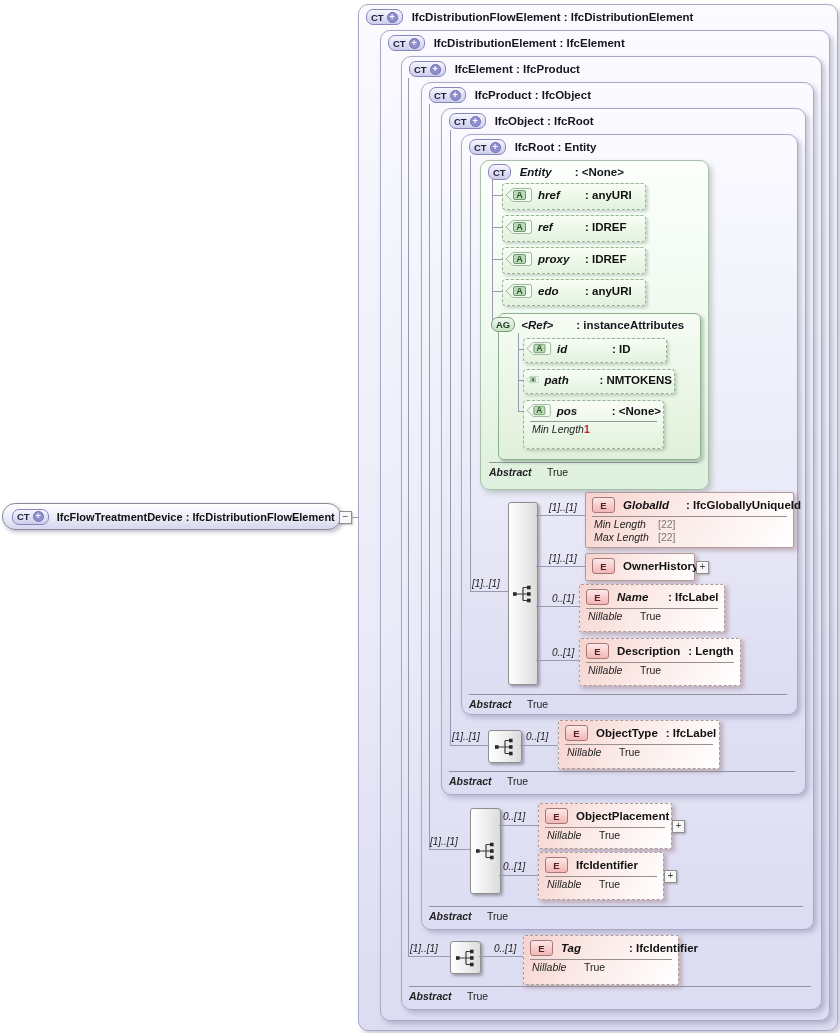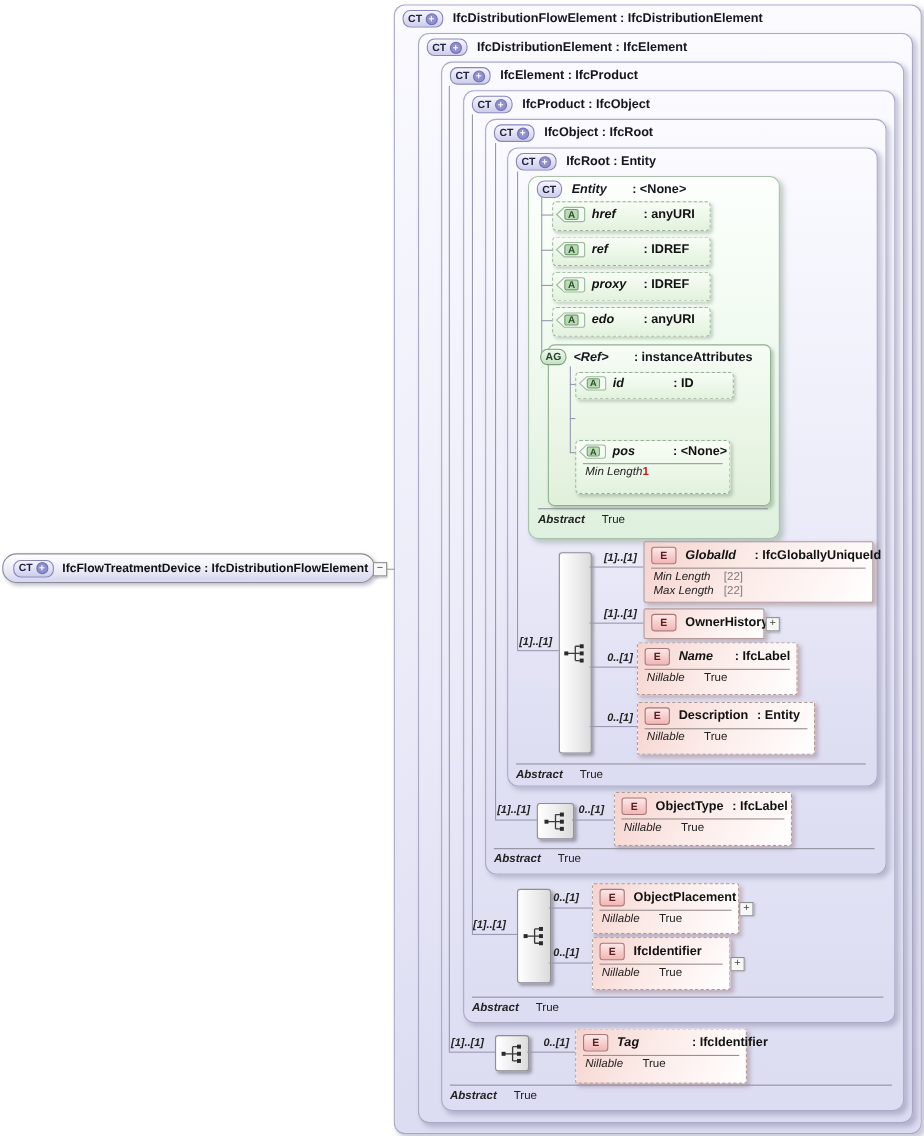--- a/index.html
+++ b/index.html
@@ -51,21 +51,21 @@
   .facet .fl{font-style:italic;width:64px;flex:0 0 auto;}
   .facet .fl2{font-style:italic;width:52px;flex:0 0 auto;}
   .facet .fv{color:#7a7a7a;}
   .facet .fvp{color:#222;}
   .facet .fvr{color:#cc2222;font-weight:bold;}
 
   .abstract{position:absolute;display:flex;font-size:10.5px;color:#222;white-space:nowrap;}
   .abstract .fl{font-style:italic;width:58px;font-weight:bold;}
   .sepline{position:absolute;height:1px;background:#90909e;}
 
-  .card{position:absolute;font-size:10px;font-style:italic;font-weight:bold;color:#222;white-space:nowrap;}
+  .card{position:absolute;font-size:10px;font-style:italic;font-weight:normal;color:#222;white-space:nowrap;}
   .vline,.hline{position:absolute;background:#9898b0;}
   .vline{width:1px;}.hline{height:1px;}
 
   .seqbar{position:absolute;border:1px solid #8f8f8f;border-radius:3px;
        background:linear-gradient(90deg,#ffffff,#ededed 55%,#dbdbdb);
        box-shadow:2px 2px 3px rgba(0,0,0,.3);
        display:flex;align-items:center;justify-content:center;}
   .expander{position:absolute;width:11px;height:11px;border:1px solid #8f8f8f;
        background:#f8f8f8;font-size:10px;line-height:9px;text-align:center;color:#444;
        box-shadow:1px 1px 2px rgba(0,0,0,.25);cursor:pointer;}
@@ -207,20 +207,31 @@
     <div class="attr-title" style="padding-top:2px">
       <svg width="26" height="15" viewBox="0 0 28 16">
           <path d="M1 8 L8 1.5 H24.5 Q26.5 1.5 26.5 3.5 V12.5 Q26.5 14.5 24.5 14.5 H8 Z" fill="#f4fbf2" stroke="#9bb89b"></path>
           <rect x="8.5" y="3.5" width="12" height="9" rx="1.5" fill="#b9dcb4" stroke="#6f9a6f"></rect>
           <text x="14.5" y="11" text-anchor="middle" font-size="9" font-weight="bold" fill="#2d4d2d">A</text>
         </svg>
       <span class="ncol" style="width:50px">id</span>
       <span>: ID</span>
     </div>
   </div>
+  <div class="attr-box" style="left:523px;top:369px;width:150px;height:23px">
+    <div class="attr-title" style="padding-top:2px">
+      <svg width="26" height="15" viewBox="0 0 28 16">
+          <path d="M1 8 L8 1.5 H24.5 Q26.5 1.5 26.5 3.5 V12.5 Q26.5 14.5 24.5 14.5 H8 Z" fill="#f4fbf2" stroke="#9bb89b"></path>
+          <rect x="8.5" y="3.5" width="12" height="9" rx="1.5" fill="#b9dcb4" stroke="#6f9a6f"></rect>
+          <text x="14.5" y="11" text-anchor="middle" font-size="9" font-weight="bold" fill="#2d4d2d">A</text>
+        </svg>
+      <span class="ncol" style="width:50px">path</span>
+      <span>: NMTOKENS</span>
+    </div>
+  </div>
   <div class="attr-box" style="left:523px;top:400px;width:139px;height:47px">
     <div class="attr-title" style="padding-top:2px">
       <svg width="26" height="15" viewBox="0 0 28 16">
           <path d="M1 8 L8 1.5 H24.5 Q26.5 1.5 26.5 3.5 V12.5 Q26.5 14.5 24.5 14.5 H8 Z" fill="#f4fbf2" stroke="#9bb89b"></path>
           <rect x="8.5" y="3.5" width="12" height="9" rx="1.5" fill="#b9dcb4" stroke="#6f9a6f"></rect>
           <text x="14.5" y="11" text-anchor="middle" font-size="9" font-weight="bold" fill="#2d4d2d">A</text>
         </svg>
       <span class="ncol" style="width:50px">pos</span>
       <span>: &lt;None&gt;</span>
     </div>
@@ -297,21 +308,21 @@
     <div class="facet">
         <span class="fl2">Nillable</span>
         <span class="fvp">True</span>
       </div>
   </div>
 
   <div class="elem opt" style="left:579px;top:638px;width:160px;height:46px">
     <div class="elem-title">
       <span class="badge-e">E</span>
       <span>Description</span>
-      <span>: Entity</span>
+      <span>: Length</span>
     </div>
     <div class="esep"></div>
     <div class="facet">
         <span class="fl2">Nillable</span>
         <span class="fvp">True</span>
       </div>
   </div>
 
   <div class="sepline" style="left:469px;top:694px;width:318px"></div>
   <div class="abstract" style="left:469px;top:698px">

